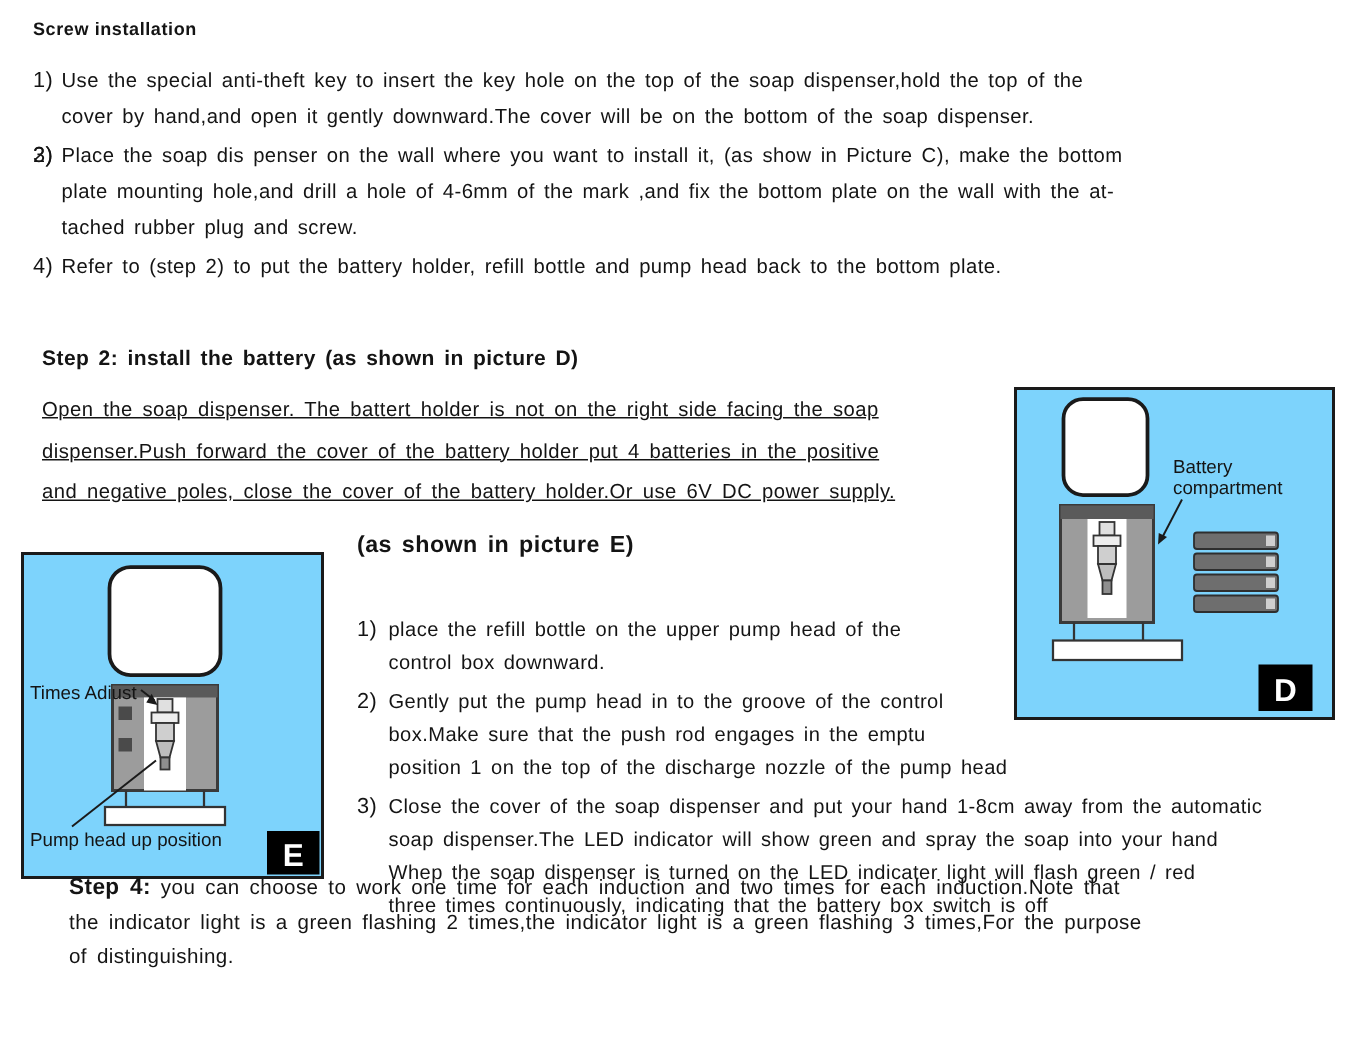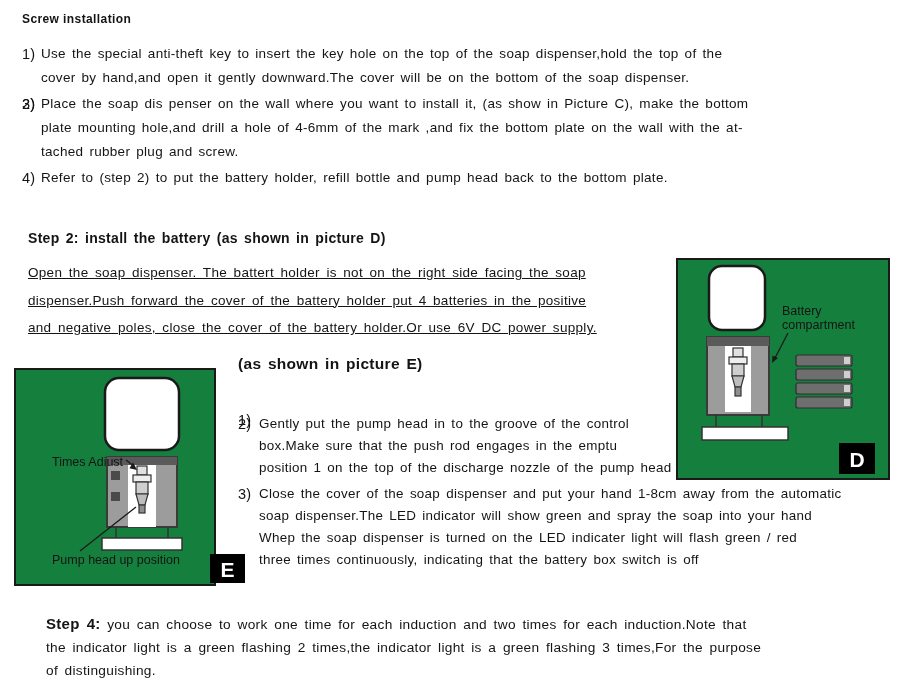--- a/index.html
+++ b/index.html
@@ -32,40 +32,40 @@
   .step2-heading {
     position: absolute; left: 28px; top: 230px;
     font-size: 14px; font-weight: 700; letter-spacing: 0.3px; word-spacing: 2px;
   }
   .step2-body {
     position: absolute; left: 28px; top: 259px; width: 645px;
     font-size: 13.5px; line-height: 27.5px;
     letter-spacing: 0.3px; word-spacing: 2.5px; text-decoration: underline;
   }
 
-  .figure { position: absolute; border: 2px solid #1a1a1a; background: #15803d; }
+  .figure { position: absolute; border: 2px solid #1a1a1a; background: #7dd3fc; }
   .figure-d { left: 676px; top: 258px; width: 214px; height: 222px; }
-  .figure-e { left: 14px;  top: 368px; width: 202px; height: 218px; padding-left: 32px; }
+  .figure-e { left: 14px;  top: 368px; width: 202px; height: 218px; }
   .figure svg { display: block; }
   .figure text { font-family: "Liberation Sans", "DejaVu Sans", sans-serif; fill: #141414; }
 
   .step3-heading {
     position: absolute; left: 238px; top: 351px;
     font-size: 15.5px; font-weight: 700; line-height: 26px;
     letter-spacing: 0.3px; word-spacing: 2px;
   }
   .step3-items { position: absolute; left: 238px; top: 409px; width: 652px; }
   .s3item {
     position: relative; padding-left: 21px; margin-bottom: 4px;
     font-size: 13.4px; line-height: 22px;
     letter-spacing: 0.3px; word-spacing: 2px;
   }
 
   .step4 {
-    position: absolute; left: 46px; top: 612px; width: 845px;
+    position: absolute; left: 46px; top: 580px; width: 845px;
     font-size: 13.7px; line-height: 23px;
     letter-spacing: 0.3px; word-spacing: 2.5px;
   }
   .step4-label { font-weight: 700; font-size: 15px; }
 </style>
 </head>
 <body>
 
 <div class="page">
 
@@ -129,21 +129,22 @@
       <rect x="161" y="183" width="36" height="31" fill="#000000"></rect>
       <text x="179" y="207" font-size="21" font-weight="bold" fill="#ffffff" text-anchor="middle" style="fill:#ffffff" data-bind="figure_d.label">D</text>
     </svg>
   </div>
 
   <div class="step3-heading">
     <div data-bind="step3.heading_line2">(as shown in picture E)</div>
   </div>
 
   <div class="step3-items">
-    <div class="s3item"><span class="num" data-bind="step3.items.0.num">1)</span></div>
+    <div class="s3item"><span class="num" data-bind="step3.items.0.num">1)</span><span class="txt" data-bind="step3.items.0.text">place the refill bottle on the upper pump head of the
+control box downward.</span></div>
     <div class="s3item"><span class="num" data-bind="step3.items.1.num">2)</span><span class="txt" data-bind="step3.items.1.text">Gently put the pump head in to the groove of the control
 box.Make sure that the push rod engages in the emptu
 position 1 on the top of the discharge nozzle of the pump head</span></div>
     <div class="s3item"><span class="num" data-bind="step3.items.2.num">3)</span><span class="txt" data-bind="step3.items.2.text">Close the cover of the soap dispenser and put your hand 1-8cm away from the automatic
 soap dispenser.The LED indicator will show green and spray the soap into your hand
 Whep the soap dispenser is turned on the LED indicater light will flash green / red
 three times continuously, indicating that the battery box switch is off</span></div>
   </div>
 
   <div class="figure figure-e">

